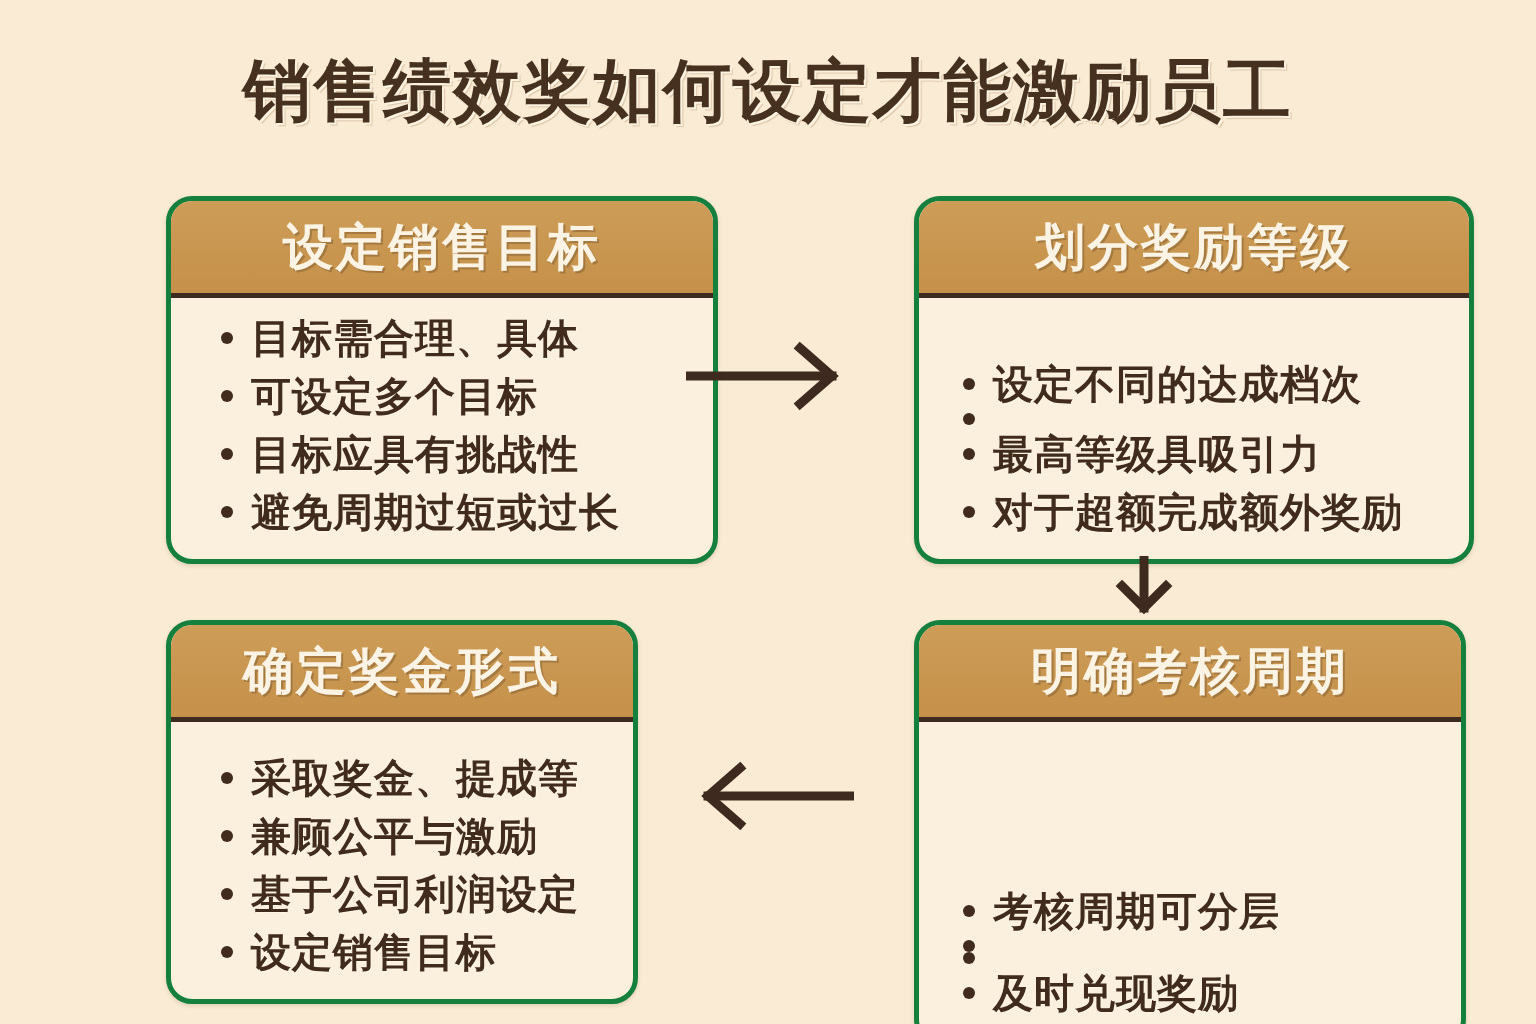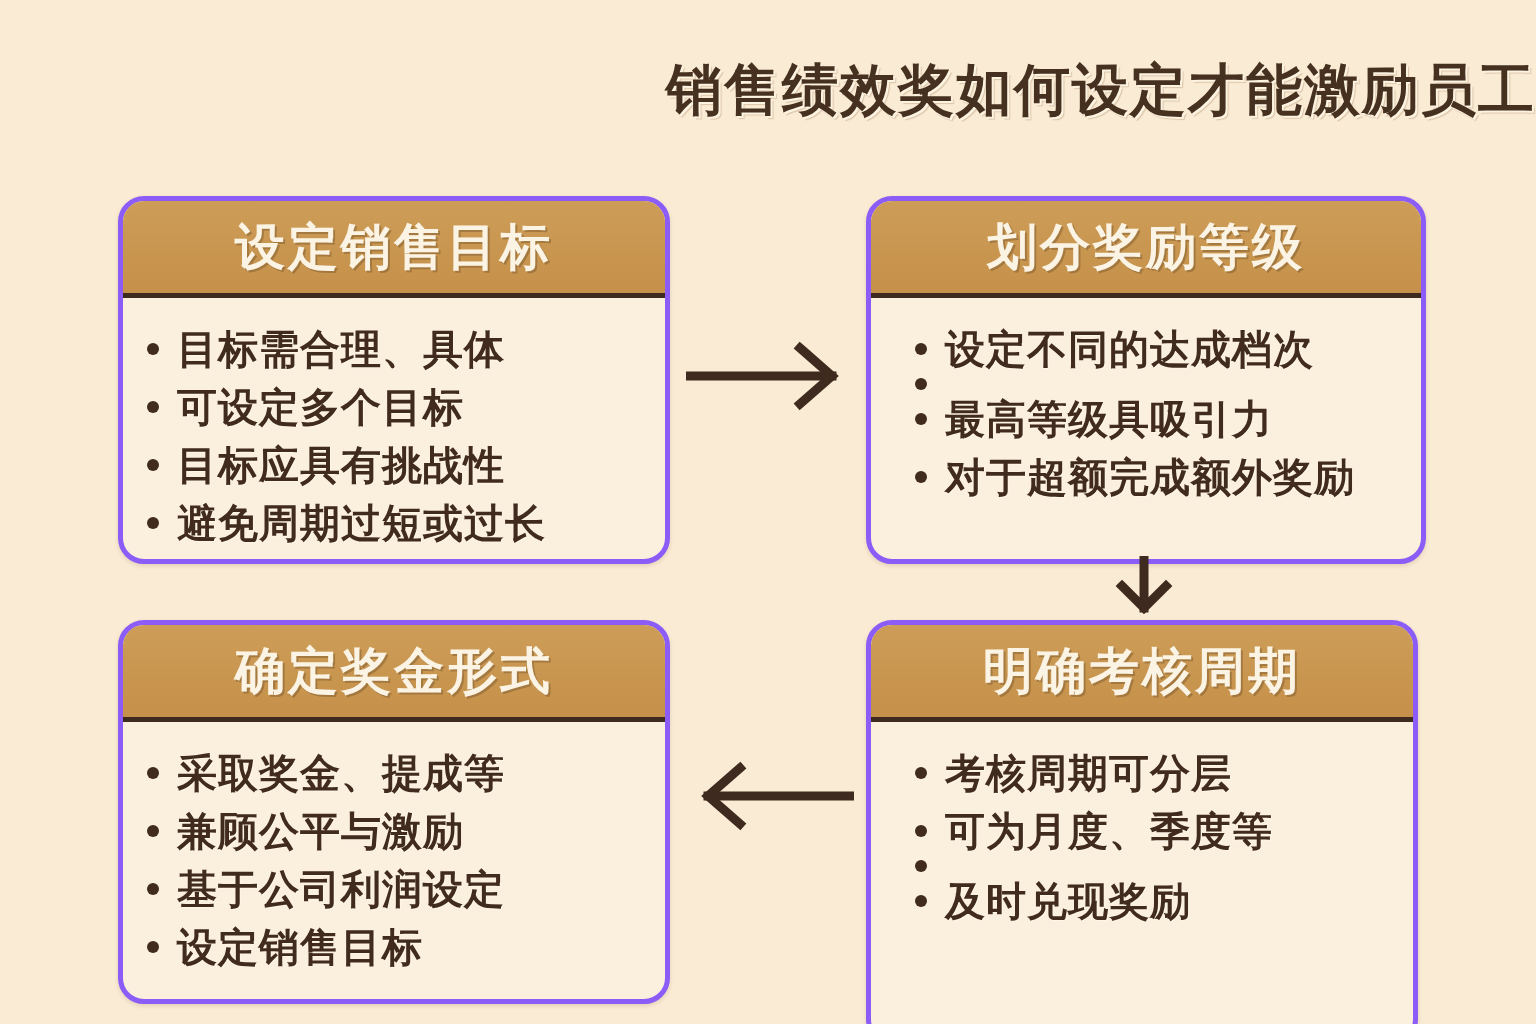--- a/index.html
+++ b/index.html
@@ -25,39 +25,40 @@
     height: 1024px;
     background: #faebd4;
   }
 
   
   .page-title {
     position: absolute;
     left: 0;
     top: 40px;
     width: 1536px;
-    text-align: right;
-    font-size: 56px;
+    text-align: center;
+    font-size: 68px;
     line-height: 100px;
     font-weight: 700;
     letter-spacing: 2px;
     color: #46301f;
     text-shadow: 2px 2px 0 rgba(255, 246, 228, 0.95),
                  3px 3px 1px rgba(160, 126, 88, 0.35);
     white-space: nowrap;
   }
 
   
   .card {
     position: absolute;
-    border: 5px solid #8b5cf6;
+    border: 5px solid #15803d;
     border-radius: 26px;
     background: #fbefdd;
     overflow: hidden;
     box-shadow: 0 2px 4px rgba(120, 90, 60, 0.18);
+    margin-left: 48px;
   }
 
   .card-header {
     height: 97px;
     background: linear-gradient(180deg, #cd9d57 0%, #c5904a 100%);
     border-bottom: 5px solid #3e2a1e;
     display: flex;
     align-items: center;
     justify-content: center;
   }
@@ -66,25 +67,25 @@
     font-size: 50px;
     line-height: 56px;
     font-weight: 700;
     letter-spacing: 3px;
     color: #fbf3e3;
     text-shadow: 2px 2px 0 rgba(120, 86, 44, 0.45);
     white-space: nowrap;
   }
 
   .card-body {
-    padding: 22px 14px 18px 24px;
+    padding: 22px 14px 18px 50px;
     height: calc(100% - 97px);
     display: flex;
     flex-direction: column;
-    justify-content: flex-start;
+    justify-content: flex-end;
   }
 
   .bullet-list {
     list-style: none;
   }
 
   .bullet-item {
     display: flex;
     align-items: center;
     font-size: 40px;
@@ -101,21 +102,21 @@
     width: 12px;
     height: 12px;
     border-radius: 50%;
     background: #402b1d;
     margin-right: 18px;
   }
 
   
   #card-goal      { left: 118px;  top: 196px; width: 552px; height: 368px; }
   #card-tiers     { left: 866px;  top: 196px; width: 560px; height: 368px; }
-  #card-form      { left: 118px;  top: 620px; width: 552px; height: 384px; }
+  #card-form      { left: 118px;  top: 620px; width: 472px; height: 384px; }
   #card-cycle     { left: 866px;  top: 620px; width: 552px; height: 425px; }
 
   #card-tiers .card-body,
   #card-cycle .card-body { padding-left: 44px; }
 
   
   .arrow {
     position: absolute;
   }
 
@@ -214,21 +215,20 @@
       <span class="card-header-text">明确考核周期</span>
     </div>
     <div class="card-body">
       <ul class="bullet-list">
         <li class="bullet-item">
           <span class="bullet-dot"></span>
           <span>考核周期可分层</span>
         </li>
         <li class="bullet-item">
           <span class="bullet-dot"></span>
-          <span>可为月度、季度等</span>
         </li>
         <li class="bullet-item">
           <span class="bullet-dot"></span>
         </li>
         <li class="bullet-item">
           <span class="bullet-dot"></span>
           <span>及时兑现奖励</span>
         </li>
       </ul>
     </div>

